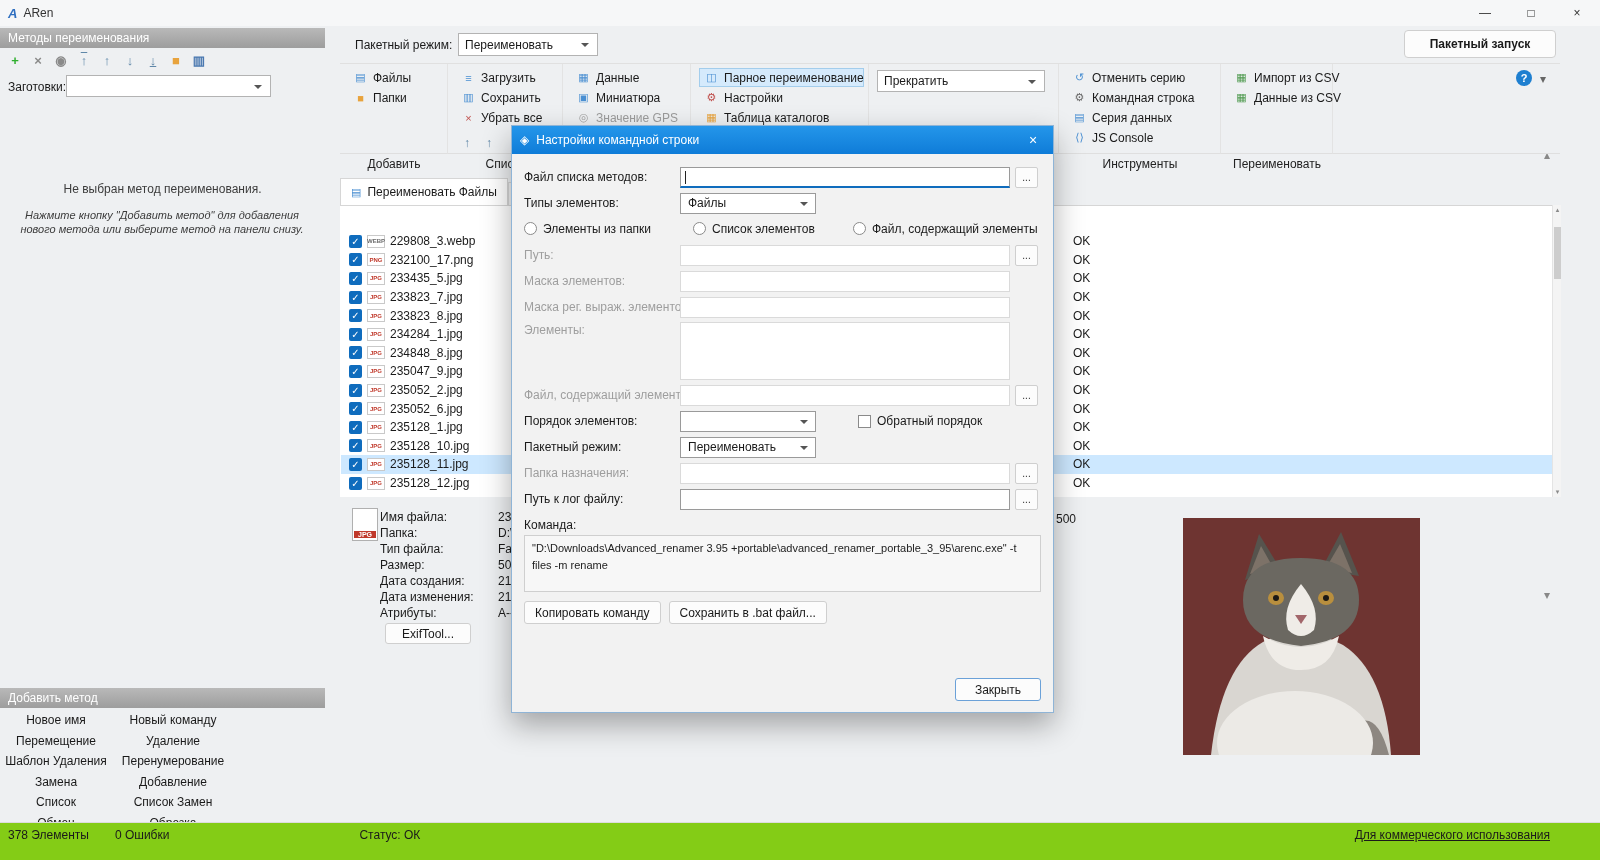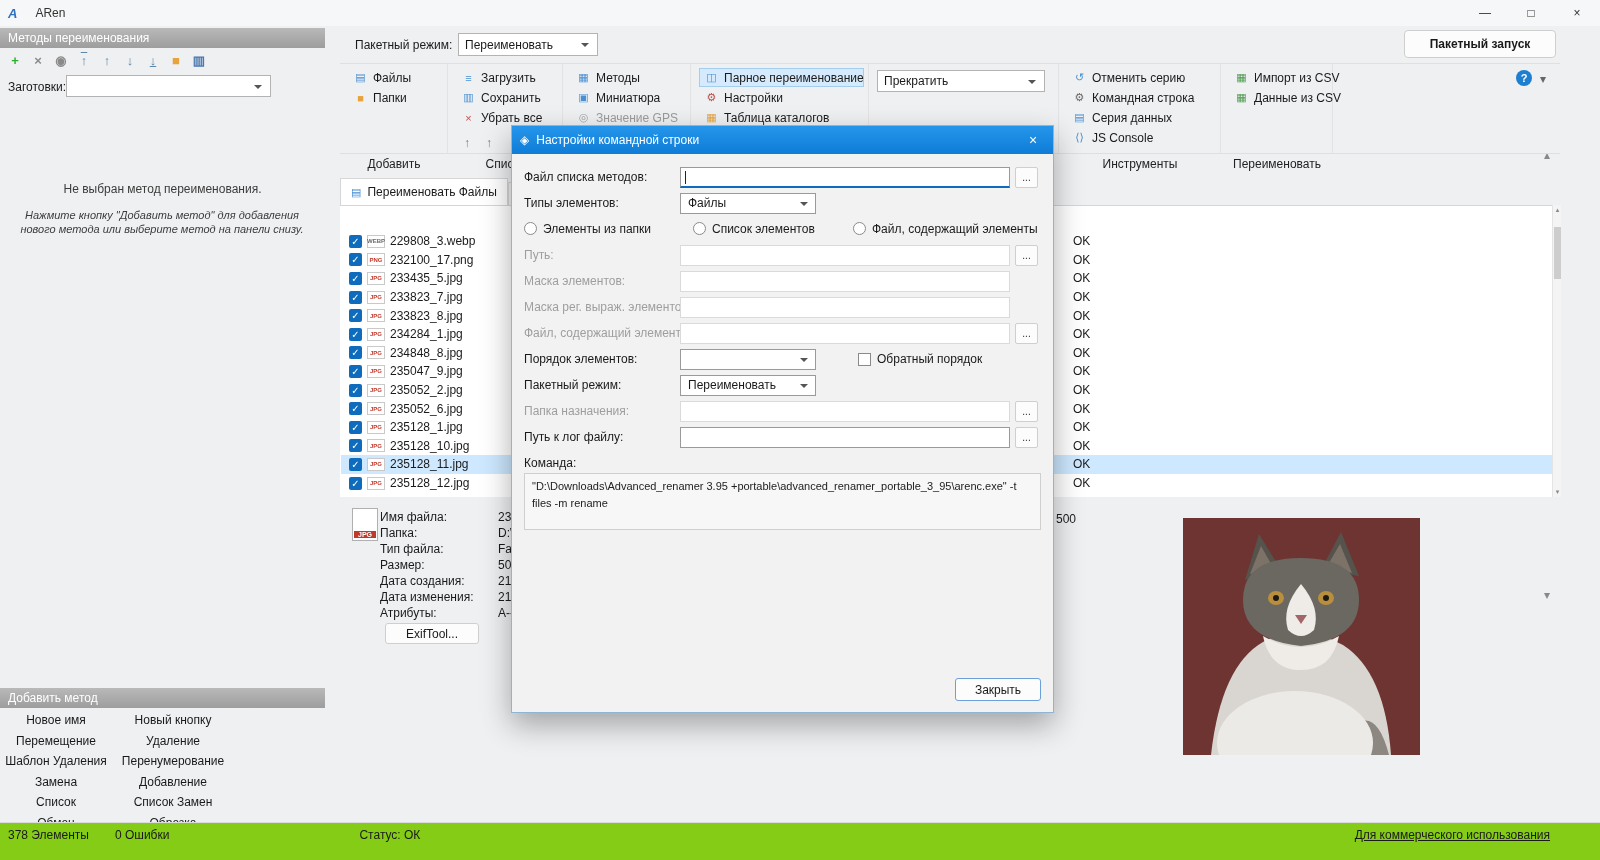--- a/index.html
+++ b/index.html
@@ -2,21 +2,21 @@
 <html><head>
 <meta charset="utf-8">
 <style>
   *{margin:0;padding:0;box-sizing:border-box;font-family:"Liberation Sans",sans-serif}
   html,body{width:1600px;height:860px}
   body{background:#eef0f2;position:relative;overflow:hidden;font-size:12px;color:#1a1a1a}
 
   
   .titlebar{position:absolute;left:0;top:0;width:1600px;height:26px;background:#f6f7f8;display:flex;align-items:center;z-index:3}
   .app-ic{margin-left:8px;color:#2f6fc0;font-weight:bold;font-style:italic;font-size:13px}
-  .app-title{margin-left:18px;color:#333}
+  .app-title{margin-left:6px;color:#333}
   .win-controls{margin-left:auto;display:flex}
   .win-btn{width:46px;height:26px;display:flex;align-items:center;justify-content:center;color:#333;font-size:12px;cursor:default}
 
   
   .panel-hdr{position:absolute;background:linear-gradient(#b9b9b9,#9d9d9d);color:#fff;font-weight:normal;height:20px;line-height:20px;padding-left:8px;width:325px;z-index:2}
   #hdr-methods{left:0;top:28px}
   #hdr-add{left:0;top:688px}
   #lp-icons{position:absolute;left:5px;top:51px;display:flex;gap:3px;z-index:2}
   .lp-ic{width:20px;height:18px;display:flex;align-items:center;justify-content:center;font-size:13px;font-weight:bold}
   .presets-label{position:absolute;left:8px;top:80px}
@@ -74,21 +74,21 @@
   .partial-num{position:absolute;left:1056px;top:512px;z-index:1}
   .scrollbar{position:absolute;left:1552px;top:205px;width:9px;height:292px;background:#f4f4f4;border-left:1px solid #e4e4e4;z-index:1}
   .sb-thumb{position:absolute;left:1px;top:22px;width:7px;height:52px;background:#cdcdcd}
   .sb-arr{position:absolute;left:0;width:9px;text-align:center;font-size:7px;color:#8a8a8a}
 
   
   .big-ico{position:absolute;left:352px;top:508px;width:26px;height:33px;background:#fff;border:1px solid #b0b0b0;z-index:1}
   .big-ico span{position:absolute;left:1px;right:1px;bottom:2px;background:#c0392b;color:#fff;font-size:7px;font-weight:bold;text-align:center}
   #info-grid{position:absolute;left:380px;top:509px;display:grid;grid-template-columns:118px 60px;z-index:1}
   .i-lab,.i-val{height:16px;line-height:16px;white-space:nowrap;overflow:hidden}
-  .exif-btn{position:absolute;left:385px;top:623px;width:94px;height:21px;background:#fcfcfc;border:1px solid #cfcfcf;border-radius:3px;display:flex;align-items:center;justify-content:center;z-index:1}
+  .exif-btn{position:absolute;left:385px;top:623px;width:86px;height:21px;background:#fcfcfc;border:1px solid #cfcfcf;border-radius:3px;display:flex;align-items:center;justify-content:center;z-index:1}
 
   
   #method-grid{position:absolute;left:0;top:710px;display:grid;grid-template-columns:112px 122px;z-index:1}
   .m-cell{height:20.5px;display:flex;align-items:center;justify-content:center;white-space:nowrap}
 
   
   .statusbar{position:absolute;left:0;top:822px;width:1600px;height:46px;background:#84cc16;border-top:1px solid #dcdcdc;display:flex;align-items:flex-start;padding-top:5px;z-index:10}
   .statusbar span{white-space:nowrap}
   .sb1{margin-left:8px}.sb2{margin-left:26px}.sb3{margin-left:190px}
   .sb-link{margin-left:auto;margin-right:50px;text-decoration:underline;color:#1a1a1a;cursor:pointer}
@@ -196,21 +196,21 @@
           <div class="tb-ar">↑</div>
           <div class="tb-ar">↑</div>
         </div>
       </div>
       <div class="tb-label">Список</div>
     </div>
     <div class="tb-col">
       <div class="tb-items">
         <div class="tb-item">
           <div class="tb-ic" style="color: rgb(74, 143, 210);">▦</div>
-          <div class="tb-tx">Методы</div>
+          <div class="tb-tx">Данные</div>
         </div>
         <div class="tb-item">
           <div class="tb-ic" style="color: rgb(74, 143, 210);">▣</div>
           <div class="tb-tx">Миниатюра</div>
         </div>
         <div class="tb-item dis">
           <div class="tb-ic" style="color: rgb(160, 160, 160);">◎</div>
           <div class="tb-tx">Значение GPS</div>
         </div>
       </div>
@@ -410,21 +410,21 @@
     <div class="i-lab">Дата изменения:</div>
     <div class="i-val">21.</div>
     <div class="i-lab">Атрибуты:</div>
     <div class="i-val">A--</div>
   </div>
 <div class="exif-btn">ExifTool...</div>
 
 <div class="panel-hdr" id="hdr-add">Добавить метод</div>
 <div id="method-grid">
     <div class="m-cell">Новое имя</div>
-    <div class="m-cell">Новый кнопку</div>
+    <div class="m-cell">Новый команду</div>
     <div class="m-cell">Перемещение</div>
     <div class="m-cell">Удаление</div>
     <div class="m-cell">Шаблон Удаления</div>
     <div class="m-cell">Перенумерование</div>
     <div class="m-cell">Замена</div>
     <div class="m-cell">Добавление</div>
     <div class="m-cell">Список</div>
     <div class="m-cell">Список Замен</div>
     <div class="m-cell">Обмен</div>
     <div class="m-cell">Обрезка</div>
@@ -498,20 +498,24 @@
       <span class="dbrowse">...</span>
     </div>
     <div class="drow">
       <span class="dlabel dis">Маска элементов:</span>
       <span class="dinput dis"></span>
     </div>
     <div class="drow">
       <span class="dlabel dis">Маска рег. выраж. элементов</span>
       <span class="dinput dis"></span>
     </div>
+    <div class="drow tall">
+      <span class="dlabel dis">Элементы:</span>
+      <span class="dtext"></span>
+    </div>
     <div class="drow">
       <span class="dlabel dis">Файл, содержащий элементы</span>
       <span class="dinput dis"></span>
       <span class="dbrowse">...</span>
     </div>
     <div class="drow">
       <span class="dlabel">Порядок элементов:</span>
       <span class="dselect">
         <span></span>
       </span>
@@ -532,17 +536,21 @@
     </div>
     <div class="drow">
       <span class="dlabel">Путь к лог файлу:</span>
       <span class="dinput"></span>
       <span class="dbrowse">...</span>
     </div>
     <div class="cmd-label-row">
       <span>Команда:</span>
     </div>
     <div class="cmdbox">"D:\Downloads\Advanced_renamer 3.95 +portable\advanced_renamer_portable_3_95\arenc.exe" -t files -m rename</div>
+    <div class="dbtn-row">
+      <span class="dbtn">Копировать команду</span>
+      <span class="dbtn">Сохранить в .bat файл...</span>
+    </div>
     <div class="close-row">
       <span class="dbtn close-btn">Закрыть</span>
     </div>
   </div>
 </div>
 
 </body></html>

